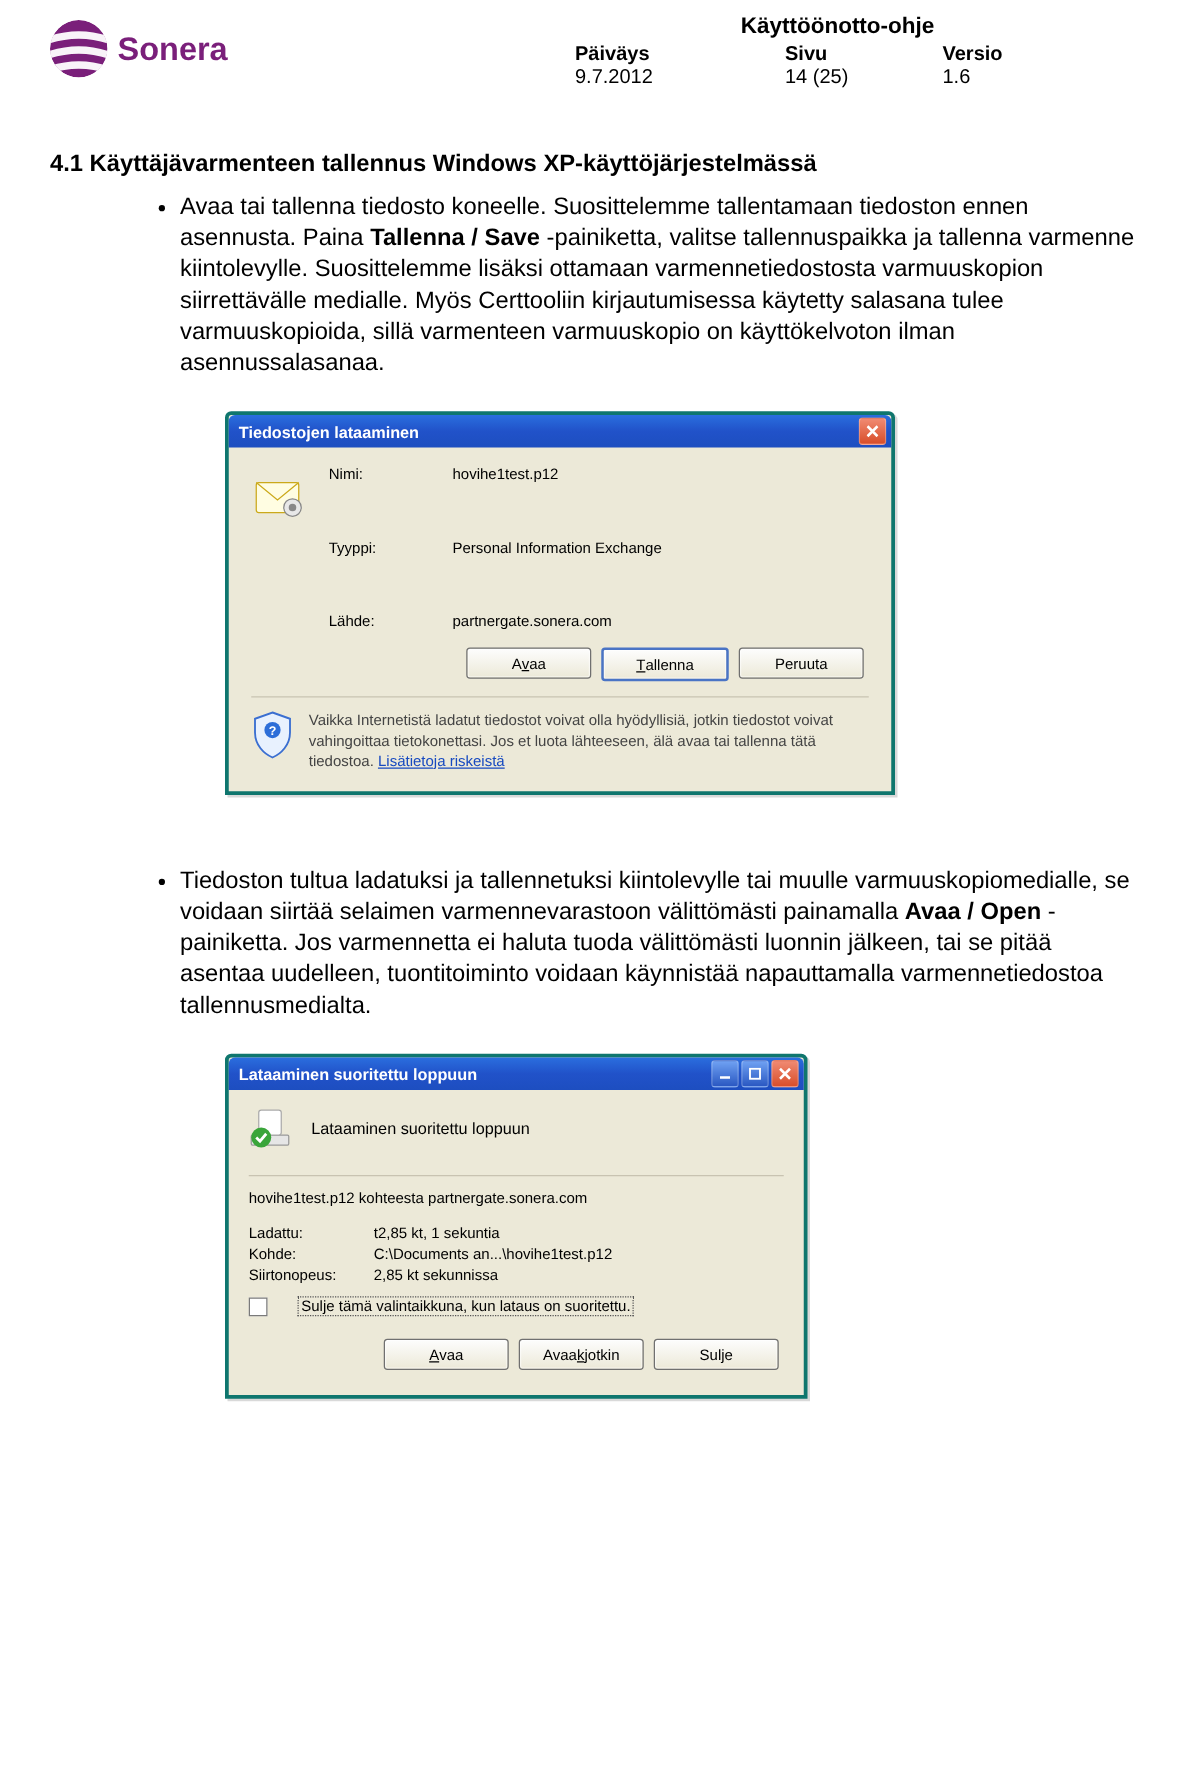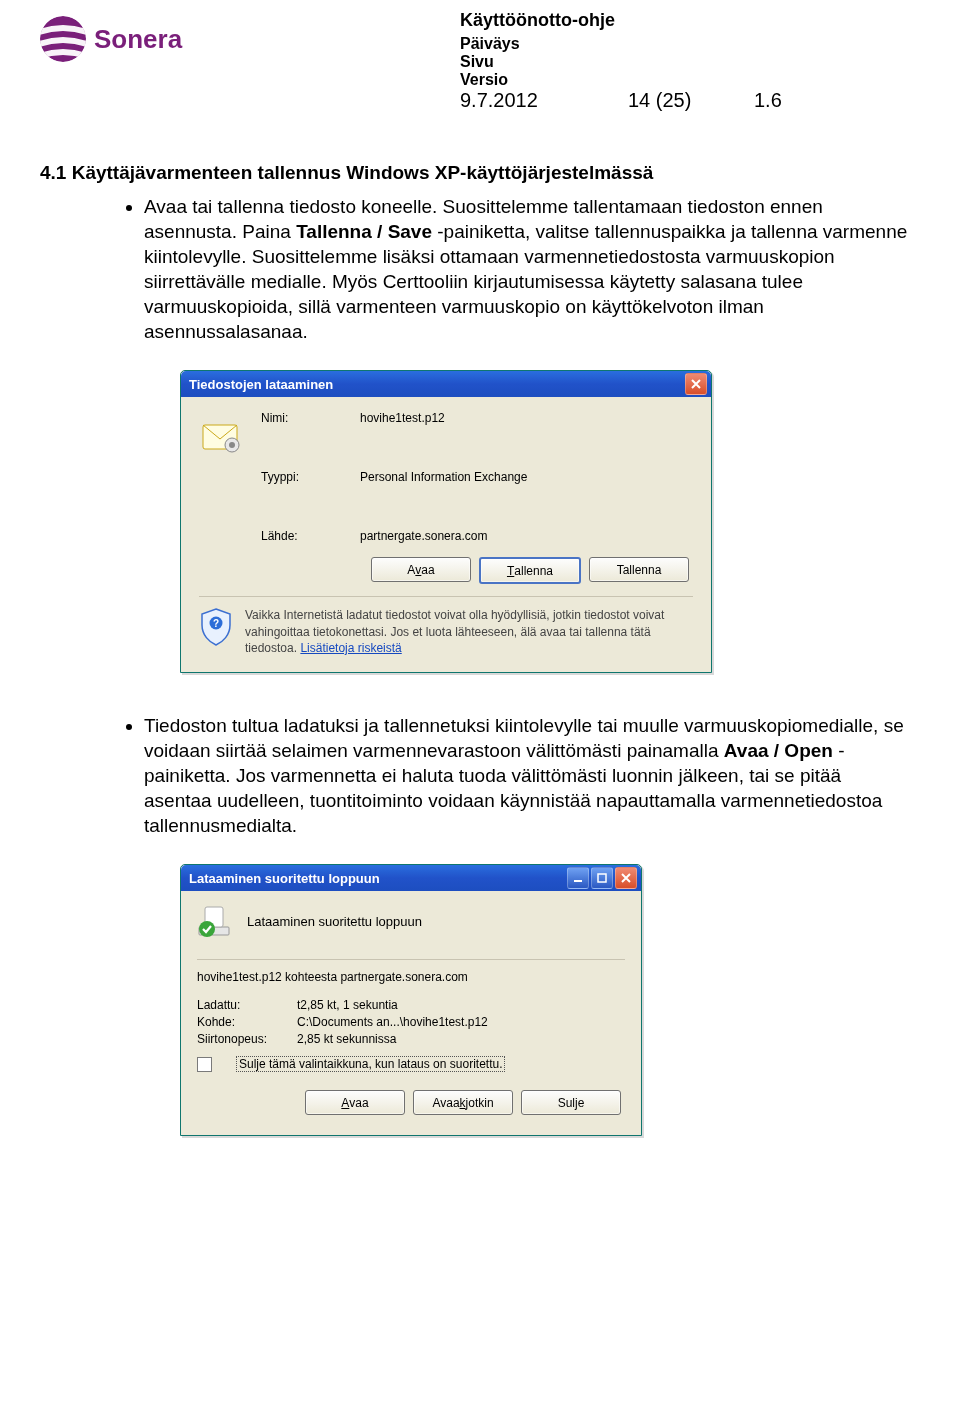--- a/index.html
+++ b/index.html
@@ -37,34 +37,33 @@
     font-weight: bold;
     color: #7a1f7a;
   }
   .doc-meta {
     width: 420px;
     margin-right: 40px;
   }
   .doc-title {
     font-size: 18px;
     font-weight: bold;
-    text-align: left;
+    text-align: center;
     margin-bottom: 4px;
   }
   .doc-cols {
     display: flex;
     justify-content: space-between;
     font-size: 16px;
     font-weight: bold;
-    flex-direction: column;
   }
   .doc-cols-vals {
     display: flex;
     justify-content: space-between;
-    font-size: 20px;
+    font-size: 16px;
   }
   .doc-cols span, .doc-cols-vals span {
     display: inline-block;
   }
   .c1 { width: 40%; text-align: left; }
   .c2 { width: 30%; text-align: left; }
   .c3 { width: 30%; text-align: left; }
   .section-heading {
     font-size: 19px;
     font-weight: bold;
@@ -77,22 +76,22 @@
     line-height: 1.32;
   }
   .bullet-block ul {
     list-style: disc;
     padding-left: 24px;
     margin: 6px 0 26px 0;
   }
   .bold { font-weight: bold; }
   
   .xp-window {
-    margin: 0 0 40px 140px;
-    border: 1px solid #0f766e;
+    margin: 0 0 56px 140px;
+    border: 3px solid #0f766e;
     background: #ece9d8;
     border-radius: 5px 5px 0 0;
     box-shadow: 2px 2px 0 rgba(0,0,0,0.15);
     font-family: Tahoma, Arial, sans-serif;
     font-size: 12px;
     color: #000;
   }
   .xp-titlebar {
     background: linear-gradient(#2a6ede, #2152c9 50%, #1d4ec0);
     color: #fff;
@@ -335,21 +334,21 @@
       <div class="btn-row">
         <div class="xp-btn">
             <span>A</span>
             <span class="mnemonic">v</span>
             <span>aa</span>
           </div>
         <div class="xp-btn default">
             <span class="mnemonic">T</span>
             <span>allenna</span>
           </div>
-        <div class="xp-btn">Tallenna</div>
+        <div class="xp-btn">Peruuta</div>
       </div>
       <hr class="separator">
       <div class="info-row">
         <div class="shield-icon">
           <svg width="34" height="40" viewBox="0 0 34 40">
             <path d="M17 2 L31 7 V18 C31 28 24 35 17 38 C10 35 3 28 3 18 V7 Z" fill="#e8f1fe" stroke="#3b6fd1" stroke-width="1.5"></path>
             <circle cx="17" cy="16" r="6.5" fill="#2d6ed8"></circle>
             <text x="17" y="20" text-anchor="middle" font-size="10" font-weight="bold" fill="#fff">?</text>
           </svg>
         </div>

